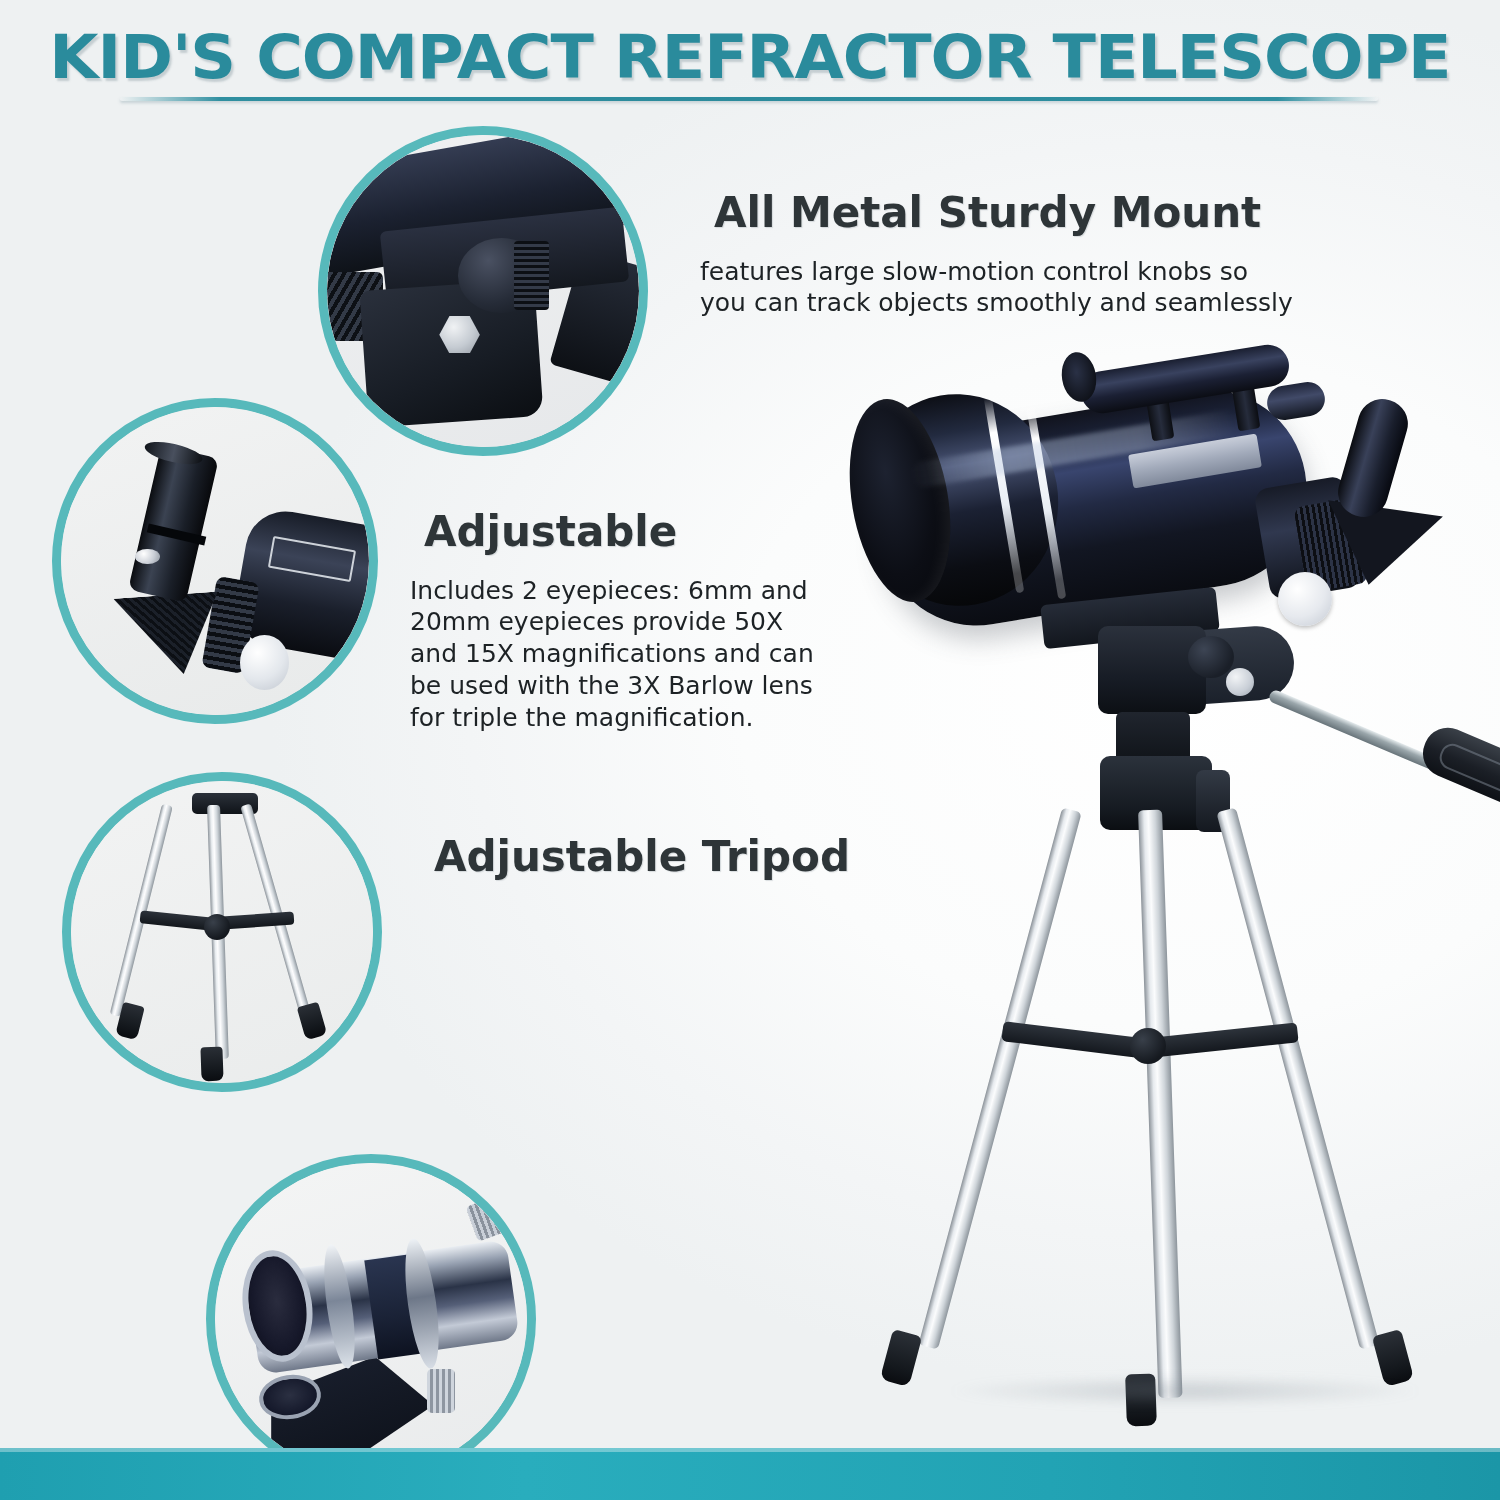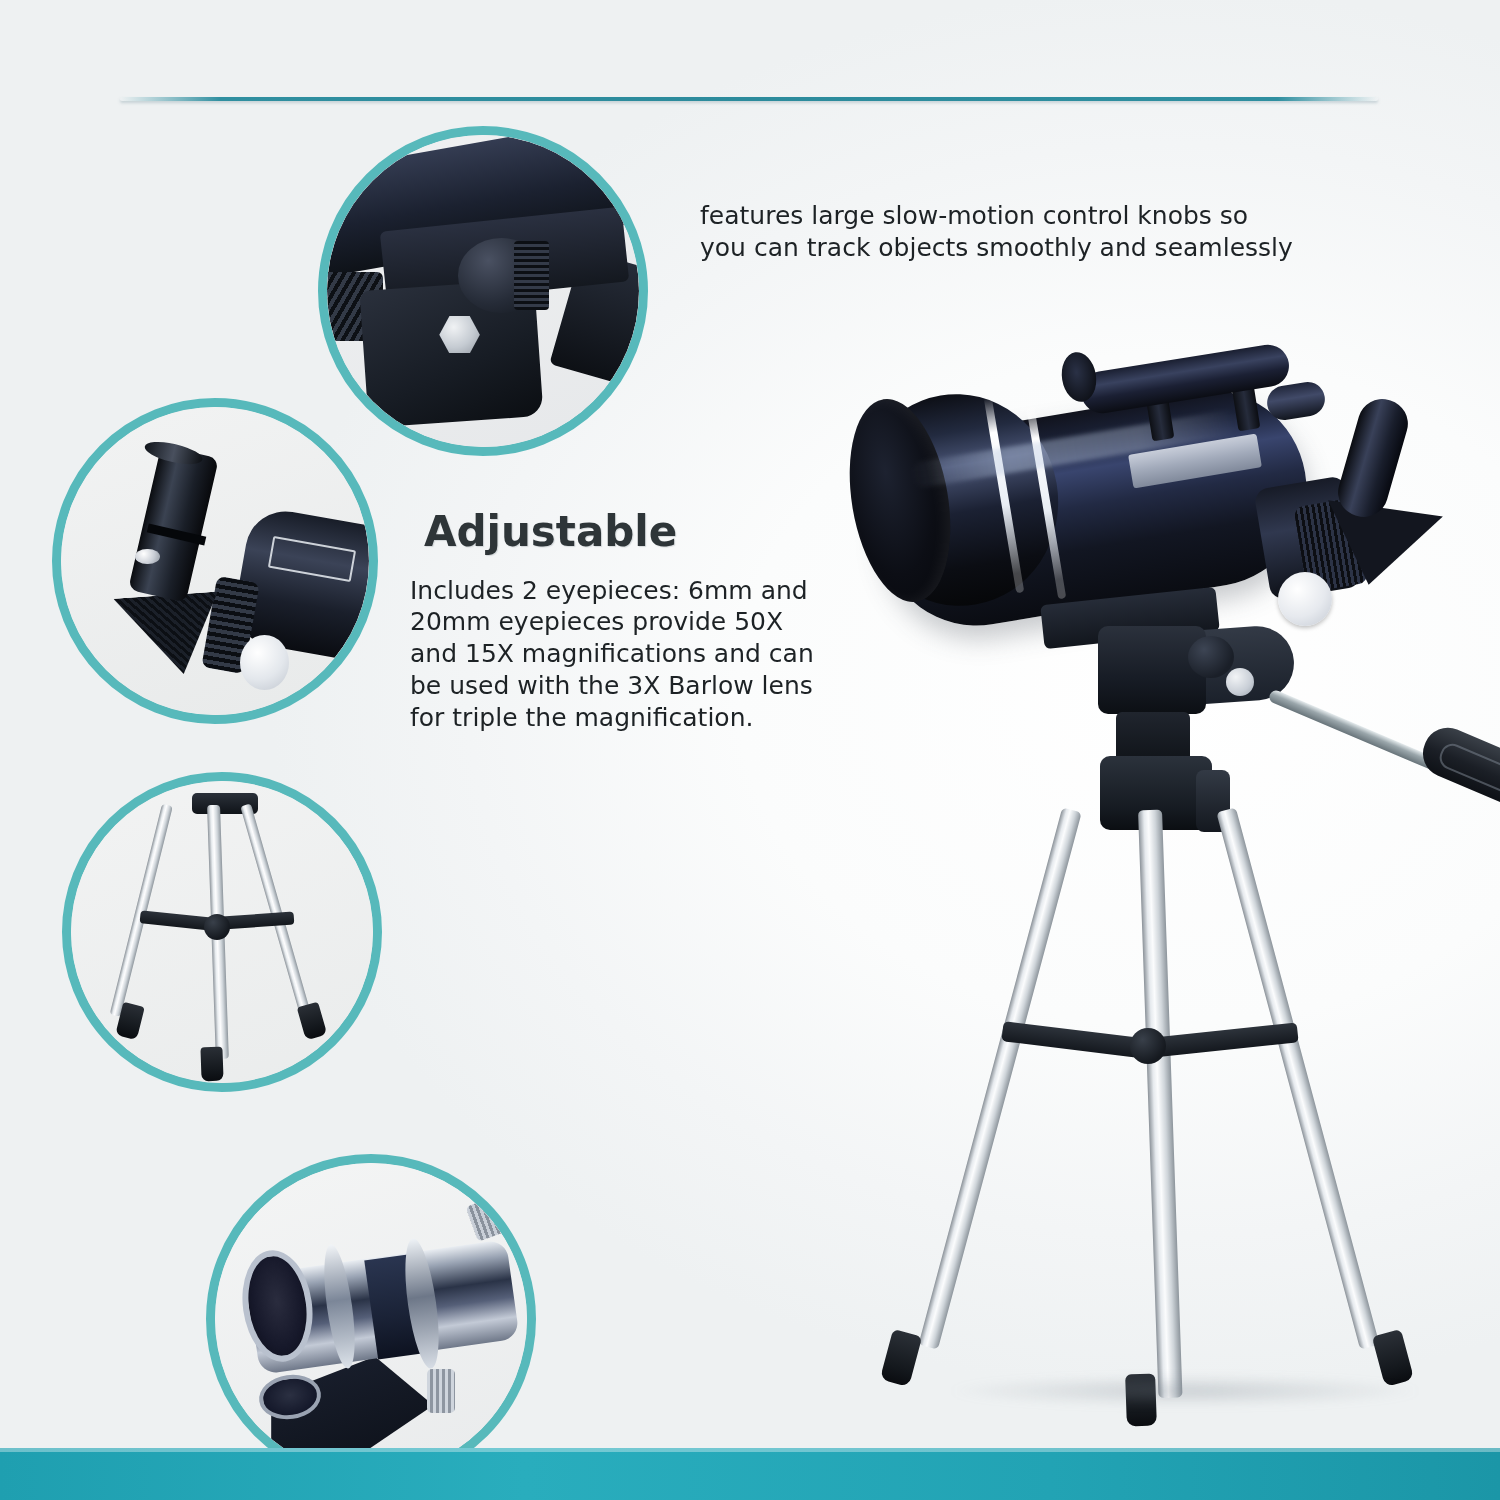--- a/index.html
+++ b/index.html
@@ -343,20 +343,23 @@
     clip-path:polygon(0 38%,64% 0,100% 46%,48% 100%,0 86%);}
   .c4small{position:absolute;left:14%;top:68%;width:20%;height:14%;border-radius:50%;
     background:radial-gradient(ellipse at 50% 45%,#2b3042 0%,#14182a 70%);
     border:4px solid #9aa3b2;box-sizing:border-box;transform:rotate(-8deg);}
 </style>
 </head>
 <body>
 
 <div id="canvas">
 
+  <div class="title-wrap">
+    <div class="title">KID'S COMPACT REFRACTOR TELESCOPE</div>
+  </div>
   <div class="title-rule"></div>
 
   <div class="circle" style="left:318px;top:126px;width:330px;height:330px;">
     <div class="inner">
       <div class="c1bg"></div>
       <div class="c1a"></div>
       <div class="c1side"></div>
       <div class="c1r"></div>
       <div class="c1b"></div>
       <div class="c1plate"></div>
@@ -406,34 +409,36 @@
       <div class="c4ring1"></div>
       <div class="c4ring2"></div>
       <div class="c4mouth"></div>
       <div class="c4small"></div>
       <div class="c4knob1"></div>
       <div class="c4knob2"></div>
     </div>
   </div>
 
   <div class="feature" style="left:700px;top:186px;width:700px;">
+    <div class="fh fh-big">All Metal Sturdy Mount</div>
     <div class="fb">features large slow-motion control knobs so
 you can track objects smoothly and seamlessly</div>
   </div>
 
   <div class="feature" style="left:410px;top:505px;width:470px;">
     <div class="fh fh-big">Adjustable</div>
     <div class="fb">Includes 2 eyepieces: 6mm and
 20mm eyepieces provide 50X
 and 15X magnifications and can
 be used with the 3X Barlow lens
 for triple the magnification.</div>
   </div>
 
   <div class="feature" style="left:420px;top:830px;width:520px;">
+    <div class="fh fh-big">Adjustable Tripod</div>
   </div>
 
   <div class="feature" style="left:560px;top:1155px;width:420px;">
   </div>
 
   <div id="hero">
 
     <div class="p tube-body"></div>
     <div class="p tube-dew"></div>
     <div class="p lens-face"></div>

